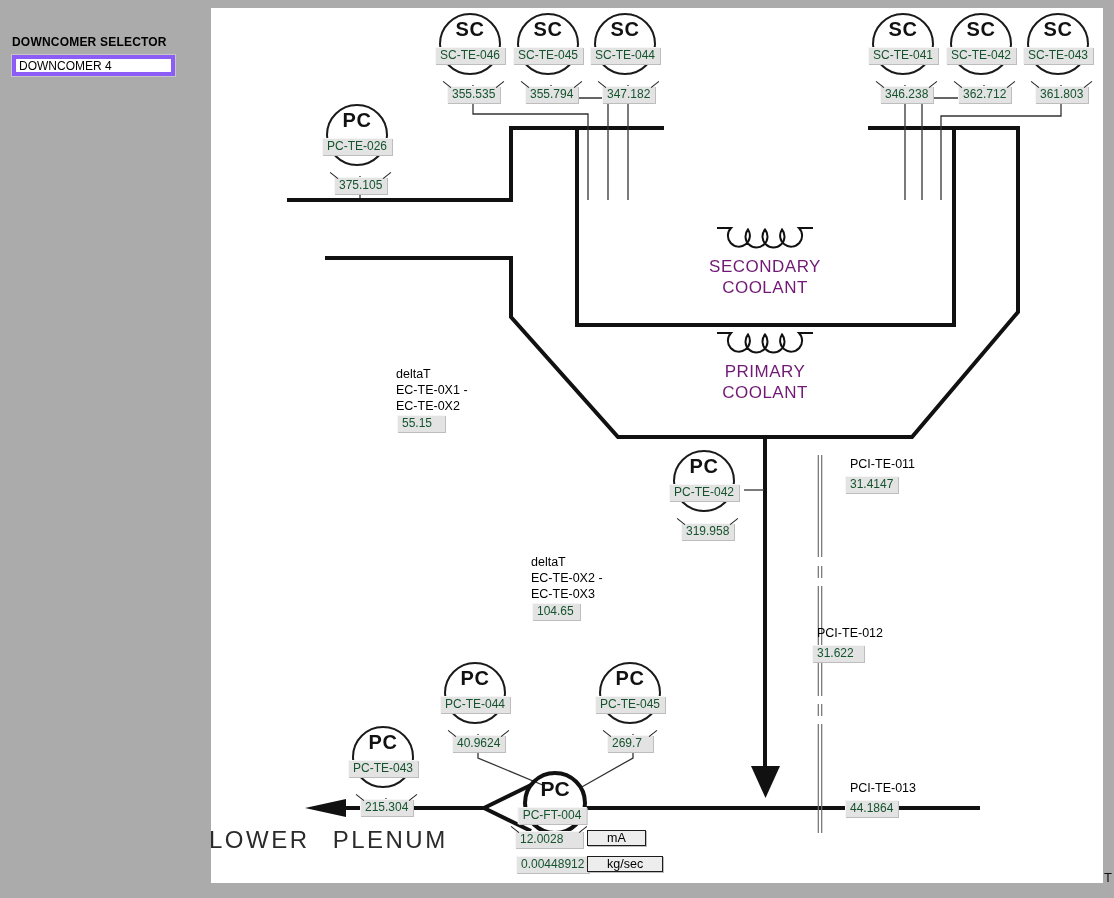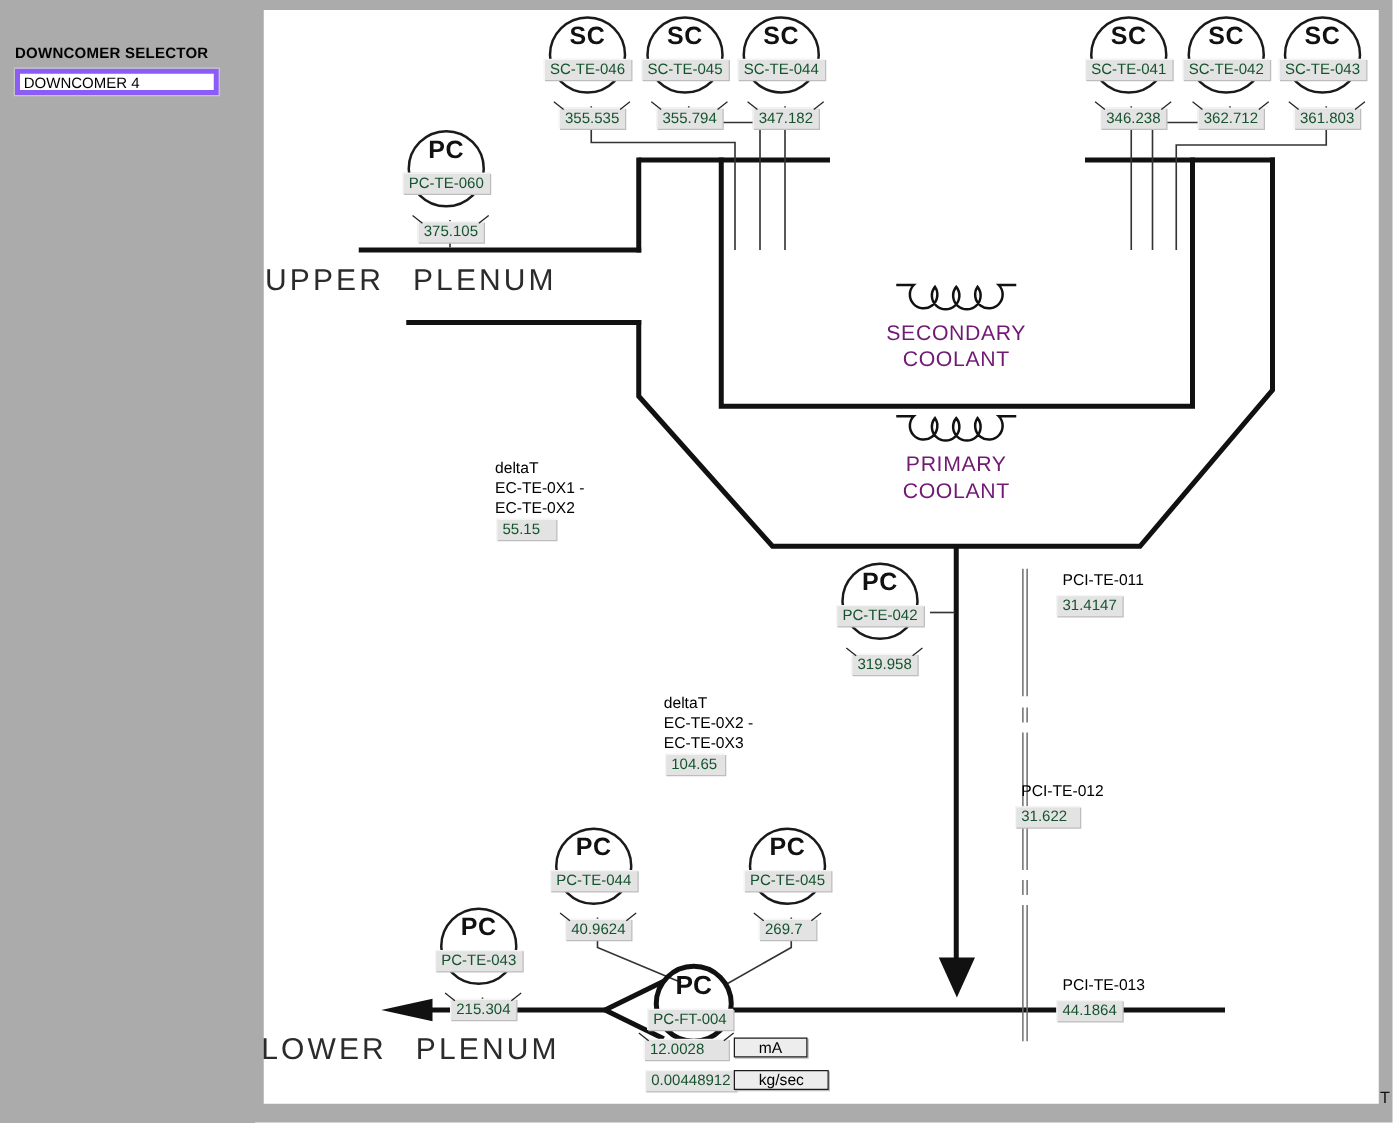--- a/index.html
+++ b/index.html
@@ -103,21 +103,20 @@
     </g>
     <g stroke="#6f6f6f" stroke-width="1.2">
       <path d="M818.3,455 V557 M821.7,455 V557"></path>
       <path d="M818.3,566 V578 M821.7,566 V578"></path>
       <path d="M818.3,586 V696 M821.7,586 V696"></path>
       <path d="M818.3,704 V716 M821.7,704 V716"></path>
       <path d="M818.3,724 V833 M821.7,724 V833"></path>
     </g>
   </svg>
 
-  <div class="cadbig" style="left:212px; top:211px;">UPPER PLENUM</div>
   <div class="cadbig" style="left:209px; top:826px;">LOWER PLENUM</div>
   <div class="cadmid" style="left:765px; top:256px;">
     <div>SECONDARY</div>
     <div>COOLANT</div>
   </div>
   <div class="cadmid" style="left:765px; top:361px;">
     <div>PRIMARY</div>
     <div>COOLANT</div>
   </div>
 
@@ -155,21 +154,21 @@
   <div class="inst" style="left:1027px; top:13px;">
     <div class="circ"></div>
     <div class="ltr">SC</div>
     <div class="box tag">SC-TE-043</div>
     <div class="box val ticked">361.803</div>
   </div>
 
   <div class="inst" style="left:326px; top:104px;">
     <div class="circ"></div>
     <div class="ltr">PC</div>
-    <div class="box tag">PC-TE-060</div>
+    <div class="box tag">PC-TE-026</div>
     <div class="box val ticked">375.105</div>
   </div>
   <div class="inst" style="left:673px; top:450px;">
     <div class="circ"></div>
     <div class="ltr">PC</div>
     <div class="box tag">PC-TE-042</div>
     <div class="box val ticked">319.958</div>
   </div>
   <div class="inst" style="left:444px; top:662px;">
     <div class="circ"></div>

